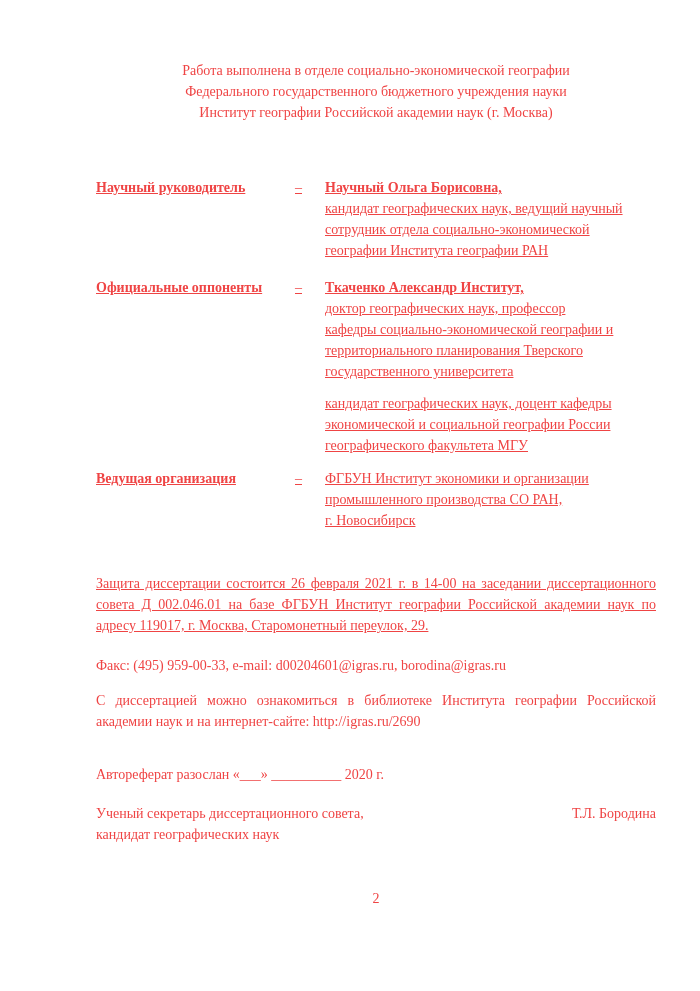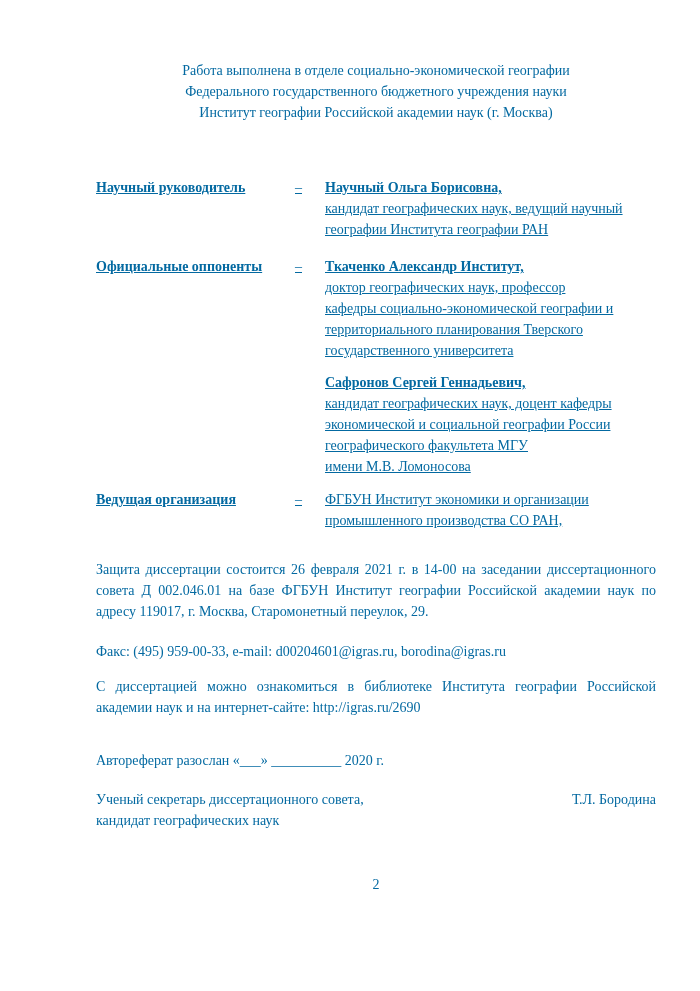--- a/index.html
+++ b/index.html
@@ -2,39 +2,39 @@
 <html lang="ru"><head>
 <meta charset="utf-8">
 <style>
   * { margin: 0; padding: 0; box-sizing: border-box; }
   html, body { background: #ffffff; }
   .page {
     position: relative;
     width: 700px;
     height: 991px;
     background: #ffffff;
-    color: #0369a1;
+    color: #ef4444;
     font-family: "Liberation Serif", "DejaVu Serif", serif;
     font-size: 14px;
     line-height: 21px;
     padding: 60px 44px 0 96px;
     overflow: hidden;
   }
   .bold { font-weight: bold; }
   .header-block { text-align: center; }
   .rows-block { margin-top: 54px; text-decoration: underline; }
   .def-row { display: flex; align-items: flex-start; }
   .def-row .def-label { flex: 0 0 199px; }
   .def-row .def-dash { flex: 0 0 30px; }
   .def-row .def-value { flex: 1 1 auto; }
   .row-opponent2 { margin-top: 11px; }
   .row-opponents { margin-top: 16px; justify-content: flex-end; }
   .row-leadorg { margin-top: 12px; justify-content: center; }
   .para { margin-top: 0; }
-  .p-defense { margin-top: 28px; }
+  .p-defense { margin-top: 42px; text-decoration: underline; }
   .p-fax { margin-top: 19px; }
   .p-library { margin-top: 14px; }
   .p-sent { margin-top: 32px; }
   .jline { text-align: justify; text-align-last: justify; }
   .signature-row {
     margin-top: 18px;
     display: flex;
     justify-content: space-between;
     align-items: flex-start;
   }
@@ -52,54 +52,54 @@
   </div>
 
   <div class="rows-block">
 
     <div class="def-row row-supervisor">
       <div class="def-label bold">Научный руководитель</div>
       <div class="def-dash">–</div>
       <div class="def-value">
         <div class="bold">Научный Ольга Борисовна,</div>
         <div>кандидат географических наук, ведущий научный</div>
+        <div>сотрудник отдела социально-экономической</div>
         <div>географии Института географии РАН</div>
       </div>
     </div>
 
     <div class="def-row row-opponents">
       <div class="def-label bold">Официальные оппоненты</div>
       <div class="def-dash">–</div>
       <div class="def-value">
         <div class="bold">Ткаченко Александр Институт,</div>
         <div>доктор географических наук, профессор</div>
         <div>кафедры социально-экономической географии и</div>
         <div>территориального планирования Тверского</div>
         <div>государственного университета</div>
       </div>
     </div>
 
     <div class="def-row row-opponent2">
       <div class="def-label"></div>
       <div class="def-dash"></div>
       <div class="def-value">
-        <div class="bold">Сафронов Сергей Геннадьевич,</div>
         <div>кандидат географических наук, доцент кафедры</div>
         <div>экономической и социальной географии России</div>
         <div>географического факультета МГУ</div>
-        <div>имени М.В. Ломоносова</div>
       </div>
     </div>
 
     <div class="def-row row-leadorg">
       <div class="def-label bold">Ведущая организация</div>
       <div class="def-dash">–</div>
       <div class="def-value">
         <div>ФГБУН Институт экономики и организации</div>
         <div>промышленного производства СО РАН,</div>
+        <div>г.  Новосибирск</div>
       </div>
     </div>
 
   </div>
 
   <div class="para p-defense">
     <div class="jline">Защита диссертации состоится 26 февраля 2021 г. в 14-00 на заседании диссертационного</div>
     <div class="jline">совета Д 002.046.01 на базе ФГБУН Институт географии Российской академии наук по</div>
     <div>адресу 119017, г. Москва, Старомонетный переулок, 29.</div>
   </div>

